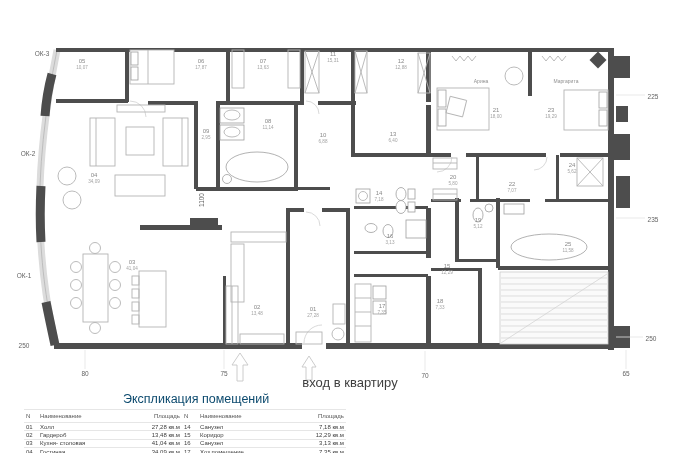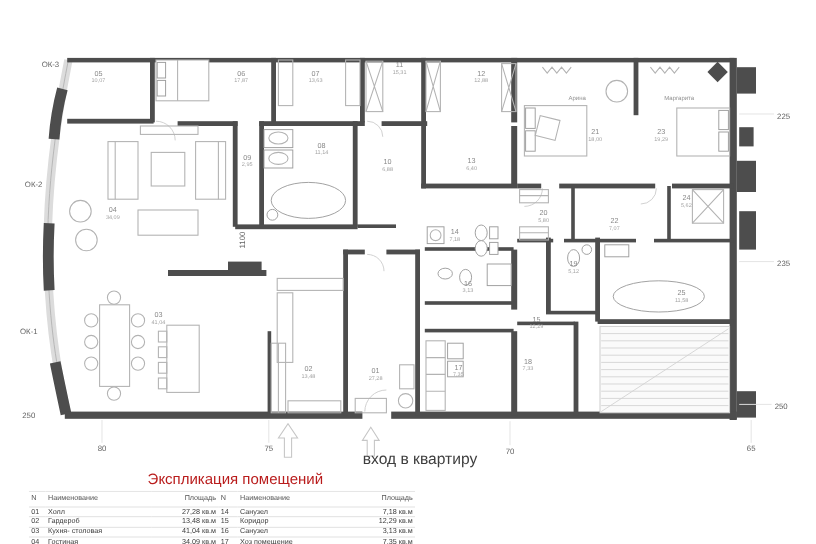--- a/index.html
+++ b/index.html
@@ -14,21 +14,21 @@
   .glaz{stroke:var(--glaz);fill:none;stroke-width:7;}
   .glazline{stroke:#b5b5b5;fill:none;stroke-width:0.8;}
   .pier{stroke:var(--wall);fill:none;stroke-width:9;}
   .tread{stroke:#d0d0d0;stroke-width:0.7;}
   .axis{stroke:#e3e3e3;stroke-width:0.8;}
   .rnum{font-size:6px;fill:var(--rnum);text-anchor:middle;}
   .rarea{font-size:4.6px;fill:var(--rarea);text-anchor:middle;}
   .dim{font-size:6.5px;fill:var(--dim);text-anchor:middle;}
   .bname{font-size:5px;fill:#909090;text-anchor:middle;}
   .entr{font-size:13px;fill:#3e3e3e;text-anchor:middle;}
-  .sched-title{position:absolute;left:123px;top:344px;font-size:12.5px;color:#b91c1c;}
+  .sched-title{position:absolute;left:123px;top:344px;font-size:12.5px;color:#0c4a6e;}
   .sched{position:absolute;left:24px;top:361px;width:322px;height:92px;overflow:hidden;}
   .sched table{width:100%;border-collapse:collapse;table-layout:fixed;font-size:6px;color:var(--ttext);}
   .sched th{font-weight:normal;color:#555;text-align:left;border-top:1px solid var(--tline);
             border-bottom:1px solid var(--tline);height:12px;padding:0 2px;white-space:nowrap;overflow:hidden;}
   .sched td{border-bottom:1px solid var(--tline);height:7.4px;padding:0 2px;white-space:nowrap;overflow:hidden;}
   .sched .num{color:#444;}
   .sched .area{text-align:right;}
 </style>
 </head>
 <body>

